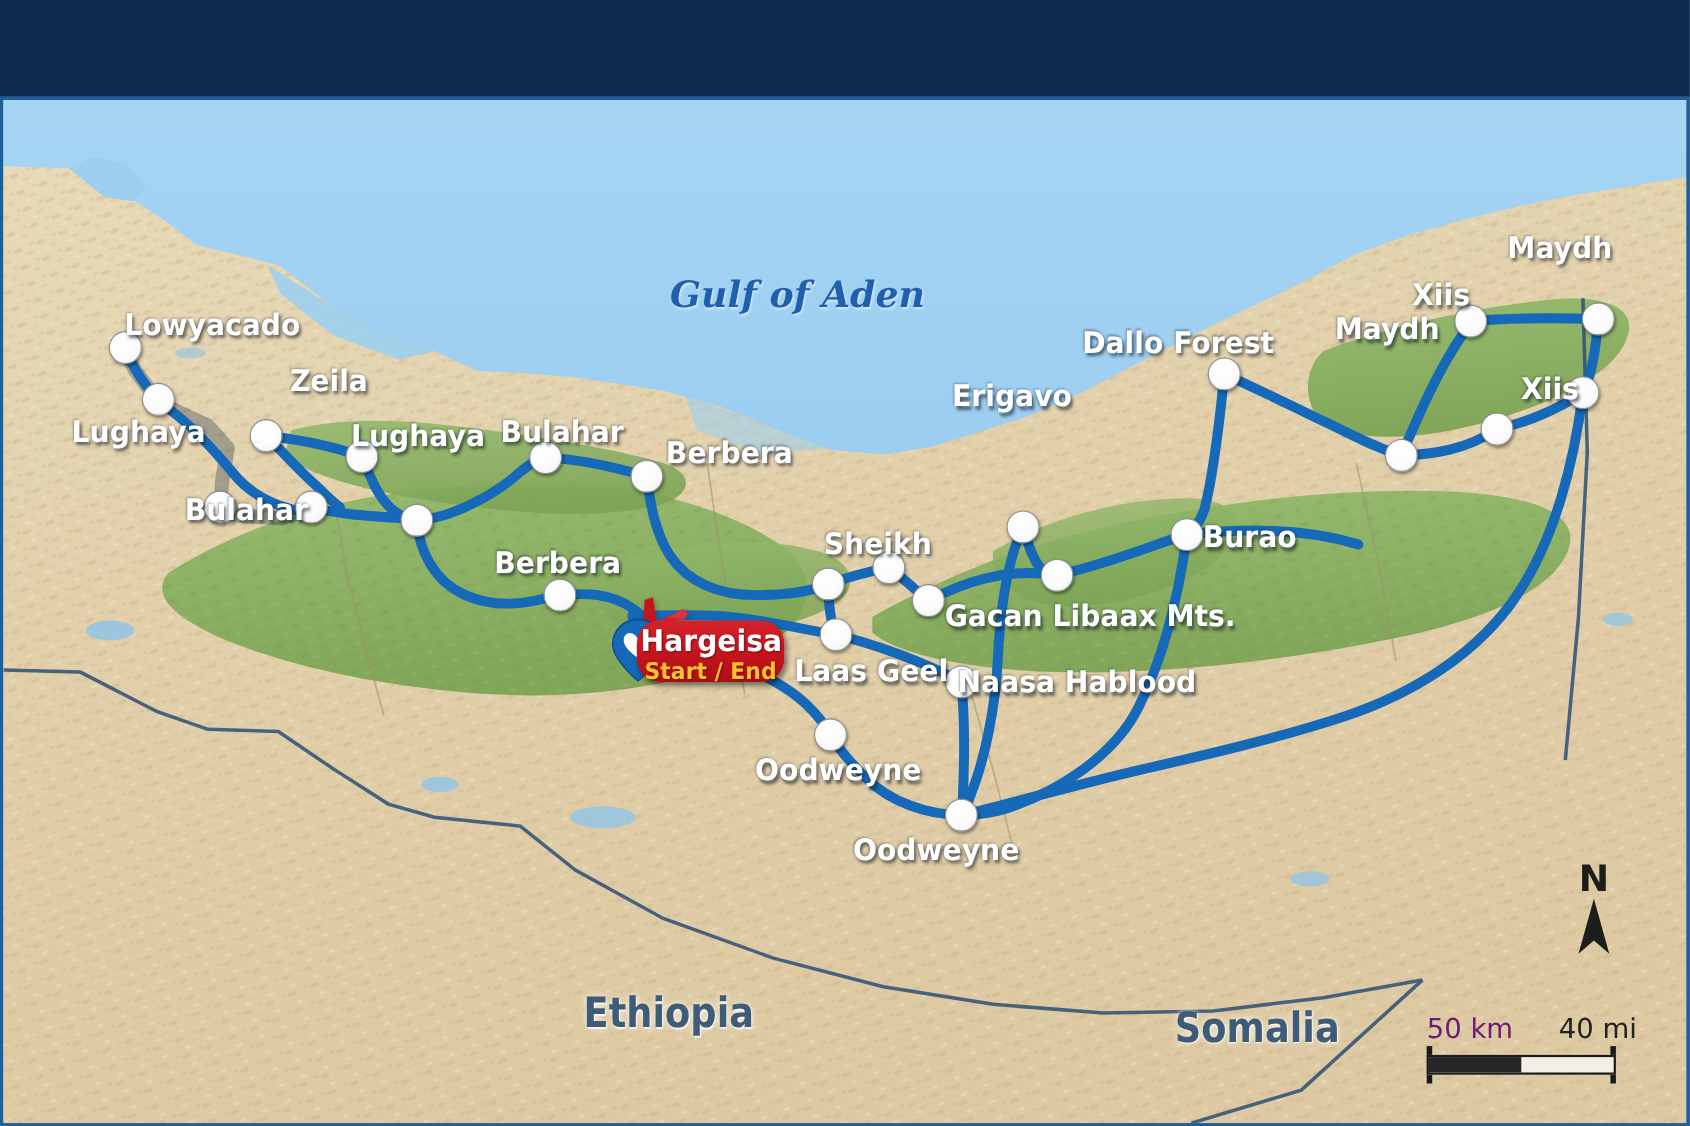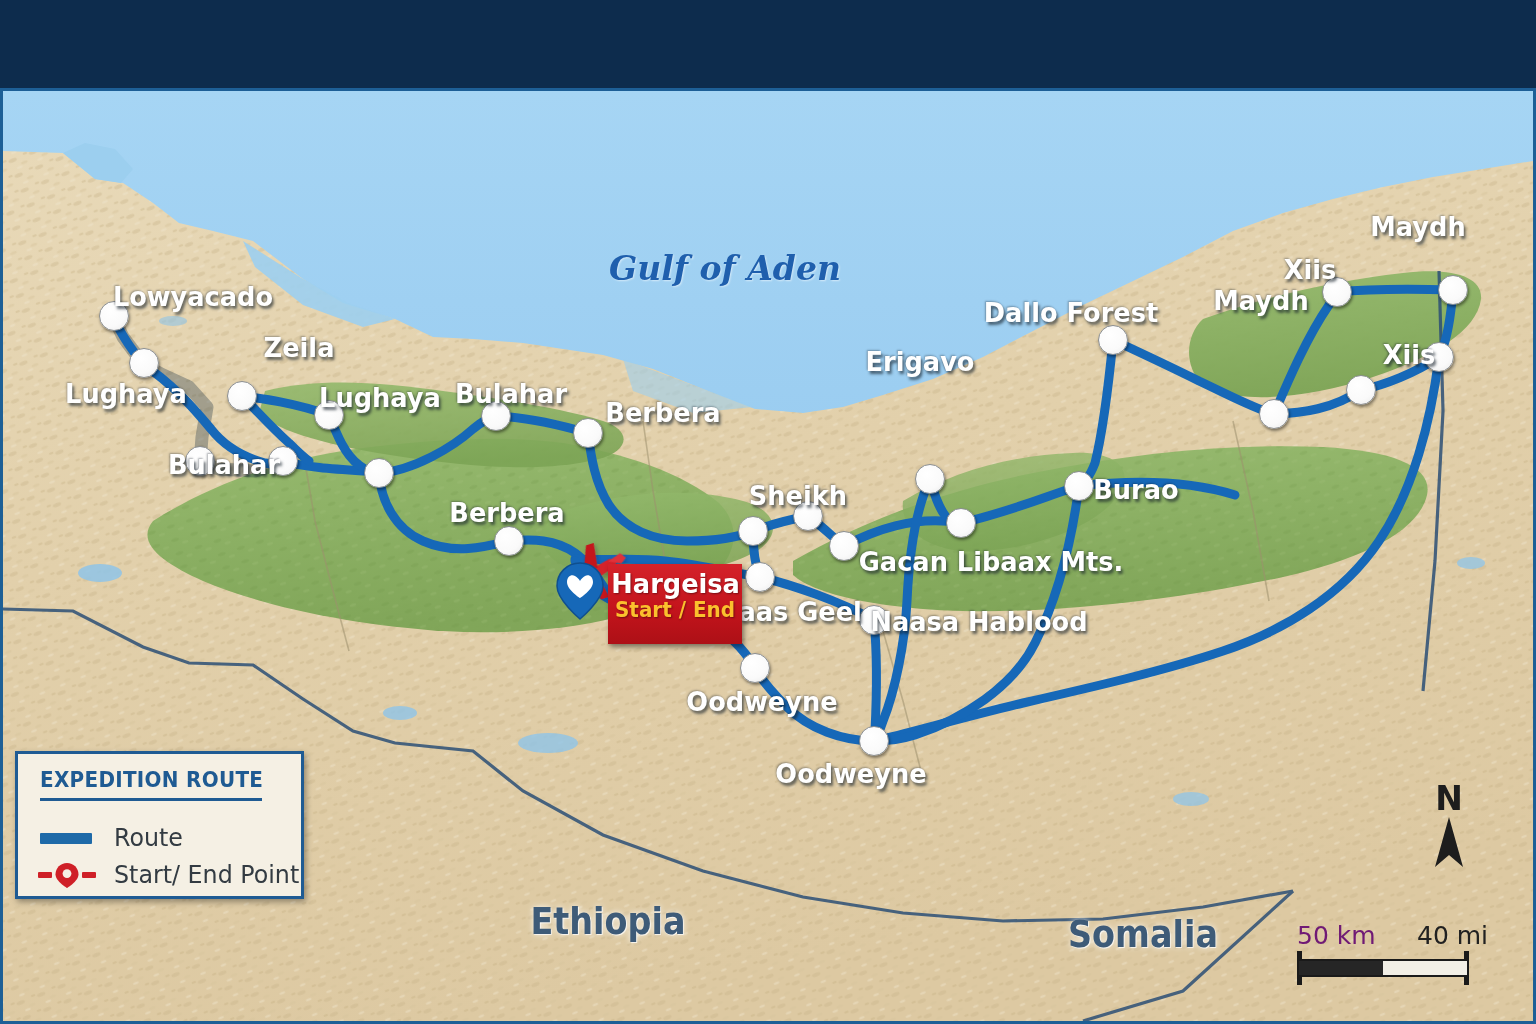--- a/index.html
+++ b/index.html
@@ -58,23 +58,23 @@
     transform:translate(-50%,-50%);}
 
   
   .country-label{position:absolute;font-family:"DejaVu Sans",sans-serif;
     font-weight:bold;font-size:38px;color:#3e5b78;
     transform:translate(-50%,-50%) scaleX(.88);
     text-shadow:0 0 7px rgba(255,255,255,.85),1px 1px 0 rgba(255,255,255,.7);}
 
   
   #hargeisa-group{position:absolute;left:548px;top:447px;}
-  #hargeisa-badge{position:absolute;left:57px;top:26px;width:134px;height:80px;
+  #hargeisa-badge{position:absolute;left:28px;top:26px;width:134px;height:56px;
     background:linear-gradient(180deg,#d4222a 0%,#c4141c 55%,#ad1016 100%);
-    border-radius:0;box-shadow:2px 3px 5px rgba(0,0,0,.45);}
+    border-radius:21px;box-shadow:2px 3px 5px rgba(0,0,0,.45);}
   #hargeisa-name{position:absolute;left:0;top:4px;width:134px;text-align:center;
     font-family:"DejaVu Sans",sans-serif;font-weight:bold;font-size:27px;
     color:#ffffff;text-shadow:1px 1px 2px rgba(0,0,0,.4);transform:scaleX(.95);}
   #hargeisa-sub{position:absolute;left:0;top:34px;width:134px;text-align:center;
     font-family:"DejaVu Sans",sans-serif;font-weight:bold;font-size:21px;
     color:#fbc02d;text-shadow:1px 1px 2px rgba(0,0,0,.4);transform:scaleX(.95);}
 
   
   #legend{position:absolute;left:12px;top:660px;width:289px;height:148px;
     background:#f5f0e4;border:3px solid #1f5b93;
@@ -374,40 +374,20 @@
                  C50,13 40,3 27,3 Z" fill="#1668b8" stroke="#0f4f8e" stroke-width="1.5"></path>
         <path d="M27,38 C27,38 14,30 14,22 C14,17 18,14 22,16 C24,17 26,19 27,21
                  C28,19 30,17 32,16 C36,14 40,17 40,22 C40,30 27,38 27,38 Z" fill="#ffffff"></path>
       </svg>
       <div id="hargeisa-badge">
         <div id="hargeisa-name">Hargeisa</div>
         <div id="hargeisa-sub">Start / End</div>
       </div>
     </div>
 
-    <div id="legend">
-      <div id="legend-title">EXPEDITION ROUTE</div>
-      <div id="legend-rule"></div>
-
-      <div class="legend-row" style="top:74px;">
-        <div id="legend-route-swatch"></div>
-        <div class="legend-text">Route</div>
-      </div>
-
-      <div class="legend-row" style="top:111px;">
-        <svg width="58" height="28" style="position:absolute;left:-2px;top:-4px;" viewBox="0 0 58 28">
-          <rect x="0" y="11" width="14" height="6" rx="1" fill="#cf2027"></rect>
-          <rect x="44" y="11" width="14" height="6" rx="1" fill="#cf2027"></rect>
-          <path d="M29,2 C22.5,2 17.5,7 17.5,13.3 C17.5,20.5 29,27 29,27
-                   C29,27 40.5,20.5 40.5,13.3 C40.5,7 35.5,2 29,2 Z" fill="#cf2027"></path>
-          <circle cx="29" cy="12.6" r="4.4" fill="#f5f0e4"></circle>
-        </svg>
-        <div class="legend-text">Start/ End Point</div>
-      </div>
-    </div>
 
     <div id="scalebar">
       <div id="scale-km">50 km</div>
       <div id="scale-mi">40 mi</div>
       <div class="scale-tick" style="left:4px;"></div>
       <div class="scale-tick" style="left:171px;"></div>
       <div id="scale-bar-outer">
         <div id="scale-bar-fill"></div>
       </div>
     </div>

